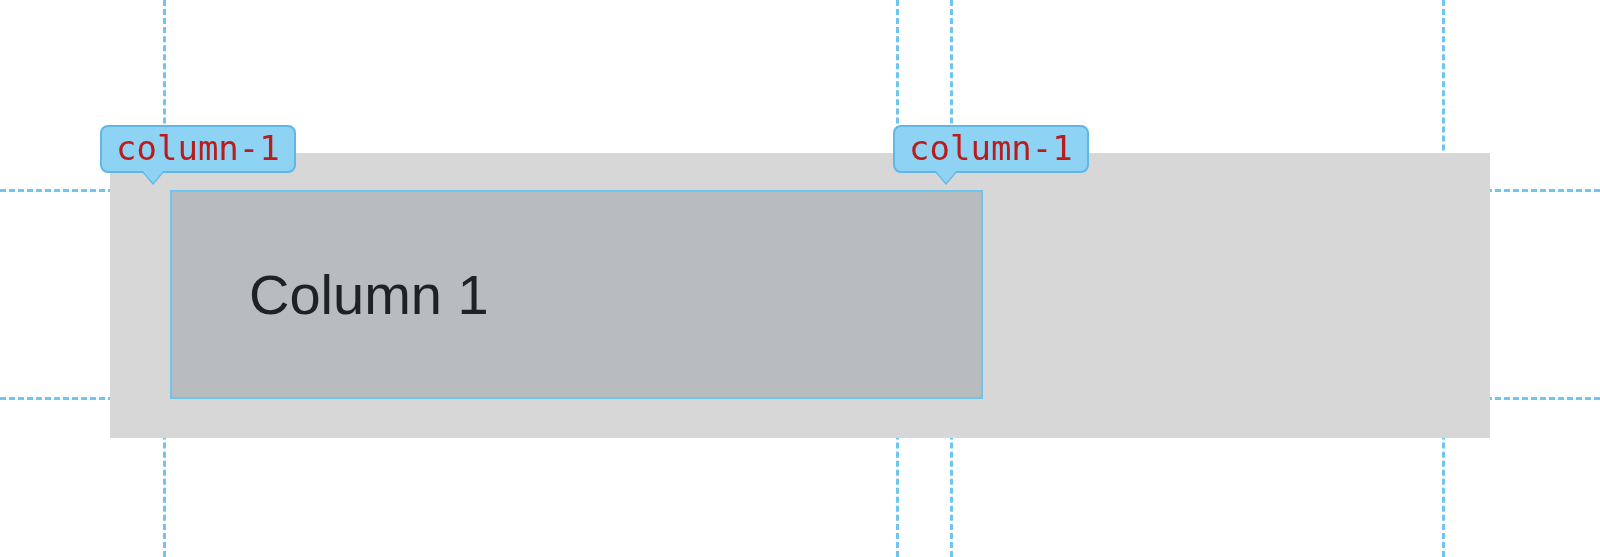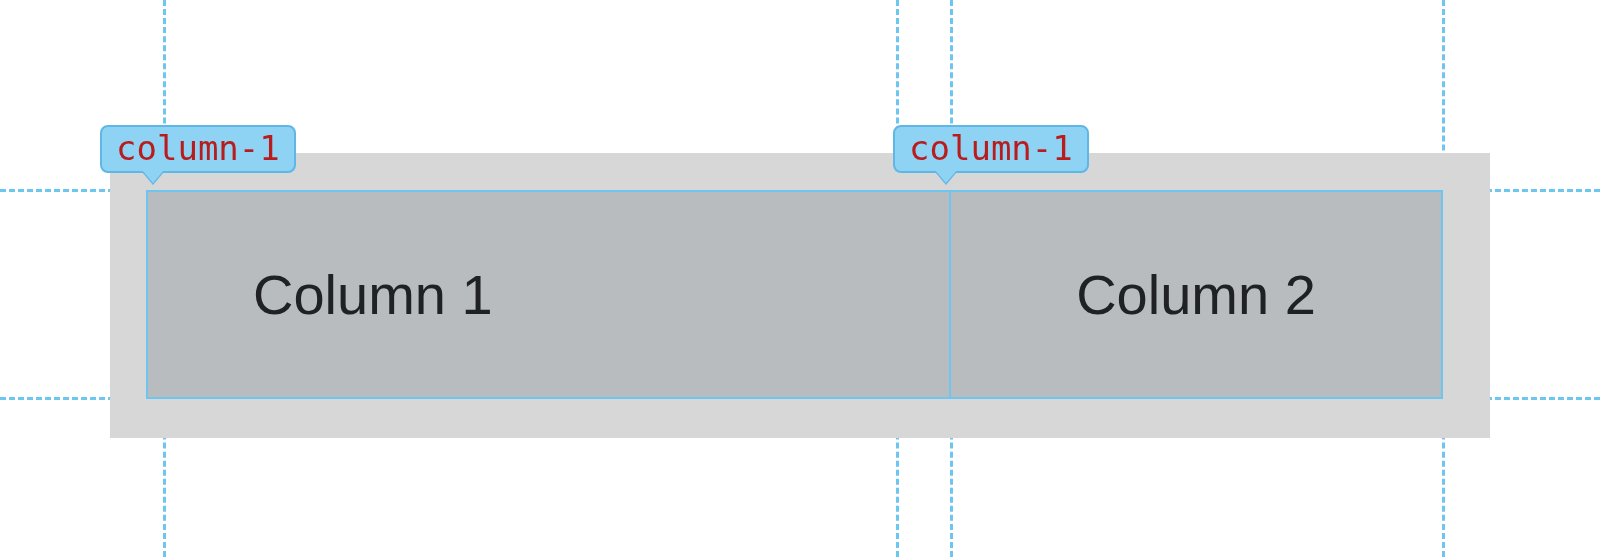--- a/index.html
+++ b/index.html
@@ -26,21 +26,21 @@
       position:absolute;
       top:191px; height:207px;
       background:var(--inner);
       outline:2px solid var(--guide);
       outline-offset:-1px;
       display:flex;
       align-items:center;
       font-size:56px;
       color:var(--txt);
     }
-    .col1{ left:147px; width:733px; padding-left:106px; }
+    .col1{ left:171px; width:733px; padding-left:78px; }
     .col2{ left:950px; width:492px; justify-content:center; }
 
     
     .gap{
       position:absolute;
       top:191px; height:207px;
       left:896px; width:54px;
       background:repeating-linear-gradient(
         -45deg,
         rgba(142,211,244,0.55) 0 10px,
@@ -92,20 +92,17 @@
   <div class="vline" style="left:950px"></div>
   <div class="vline" style="left:1442px"></div>
 
   <div class="outer"></div>
 
   <div class="gap"></div>
 
   <div class="col col1">
     <span>Column 1</span>
   </div>
-  <div class="col col2">
-    <span>Column 2</span>
-  </div>
 
   <div class="tag tag1">column-1</div>
   <div class="tag tag2">column-1</div>
 
 </div>
 
 </body></html>

